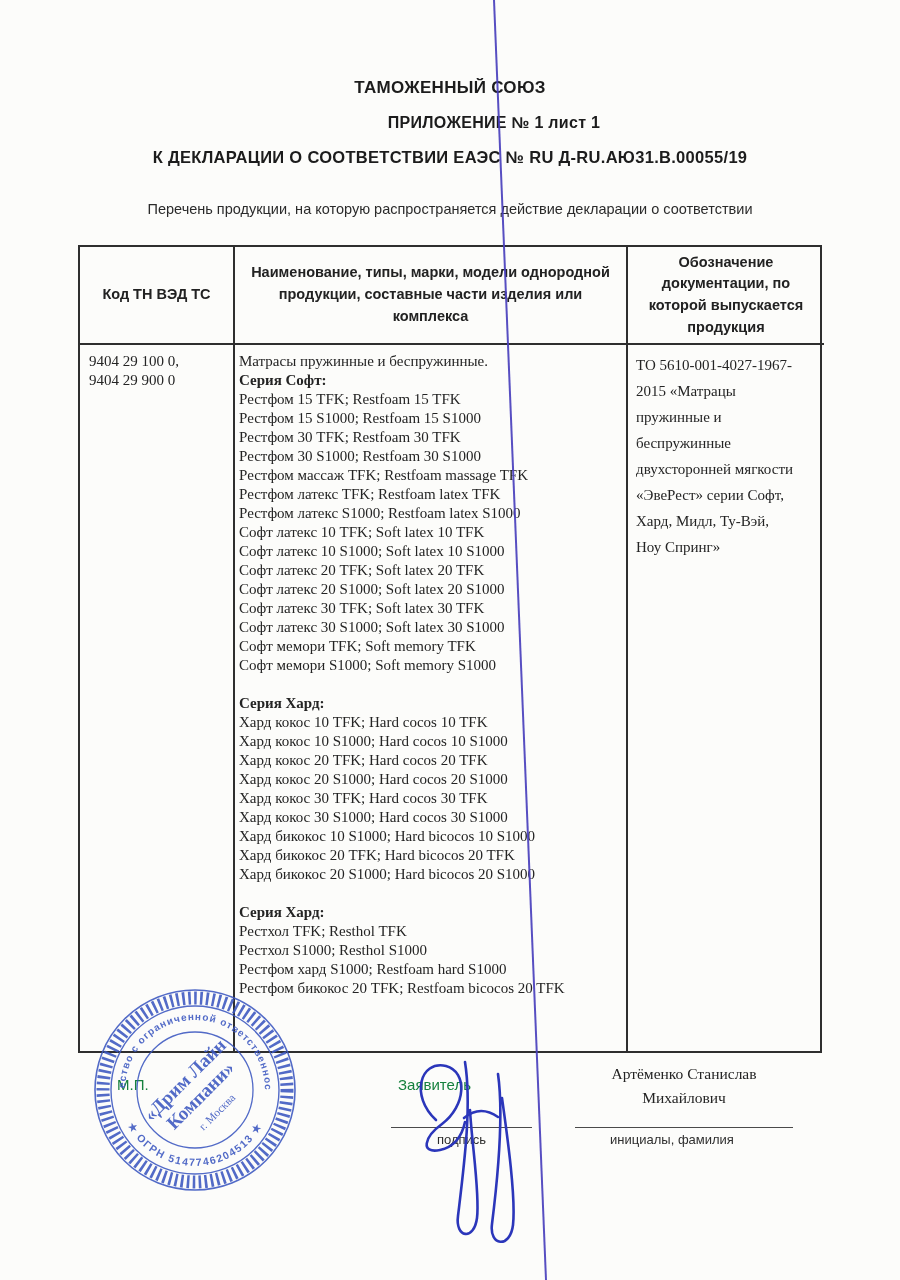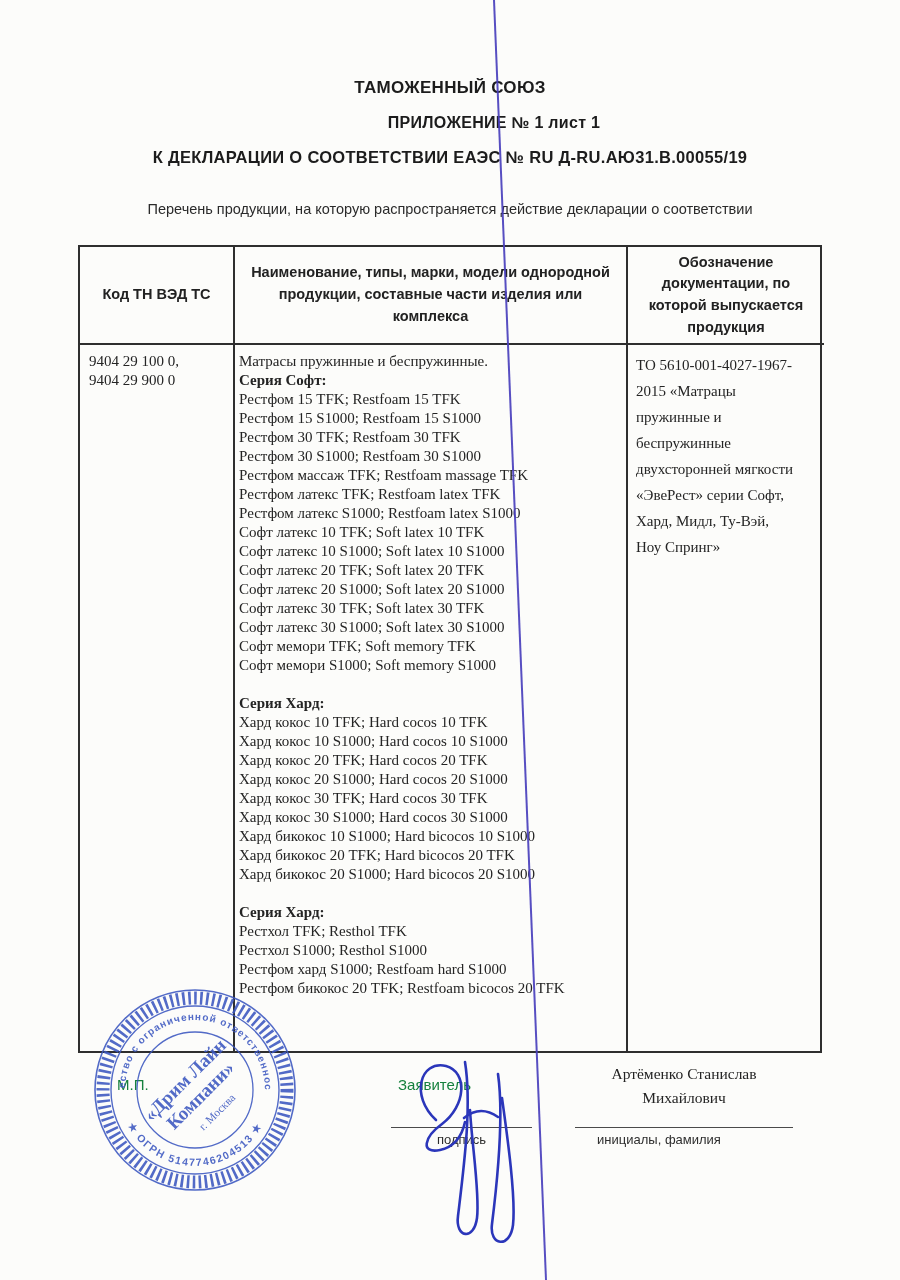--- a/index.html
+++ b/index.html
@@ -123,21 +123,21 @@
   <div class="abs footer-label" style="left:398px; top:1076px;">Заявитель</div>
 
   <div class="abs sig-line" style="left:391px; width:141px;"></div>
   <div class="abs caption" style="left:391px; top:1132px; width:141px;">подпись</div>
 
   <div class="abs name-block">
     <div>Артёменко Станислав</div>
     <div>Михайлович</div>
   </div>
   <div class="abs sig-line" style="left:575px; width:218px;"></div>
-  <div class="abs caption" style="left:550px; top:1132px; width:218px;">инициалы, фамилия</div>
+  <div class="abs caption" style="left:563px; top:1132px; width:218px;">инициалы, фамилия</div>
 
   <svg class="abs" style="left:85px; top:980px; opacity:.88;" width="220" height="220" viewBox="0 0 220 220">
     <g stroke="#3b57c0" fill="none">
       <circle cx="110" cy="110" r="100" stroke-width="1.6"></circle>
       <circle cx="110" cy="110" r="92" stroke-width="13" stroke-dasharray="2.6 3.4"></circle>
       <circle cx="110" cy="110" r="84" stroke-width="1.4"></circle>
       <circle cx="110" cy="110" r="58" stroke-width="1.3"></circle>
     </g>
     <defs>
       <path id="arcTop" d="M 40,110 A 70,70 0 1 1 180,110"></path>

